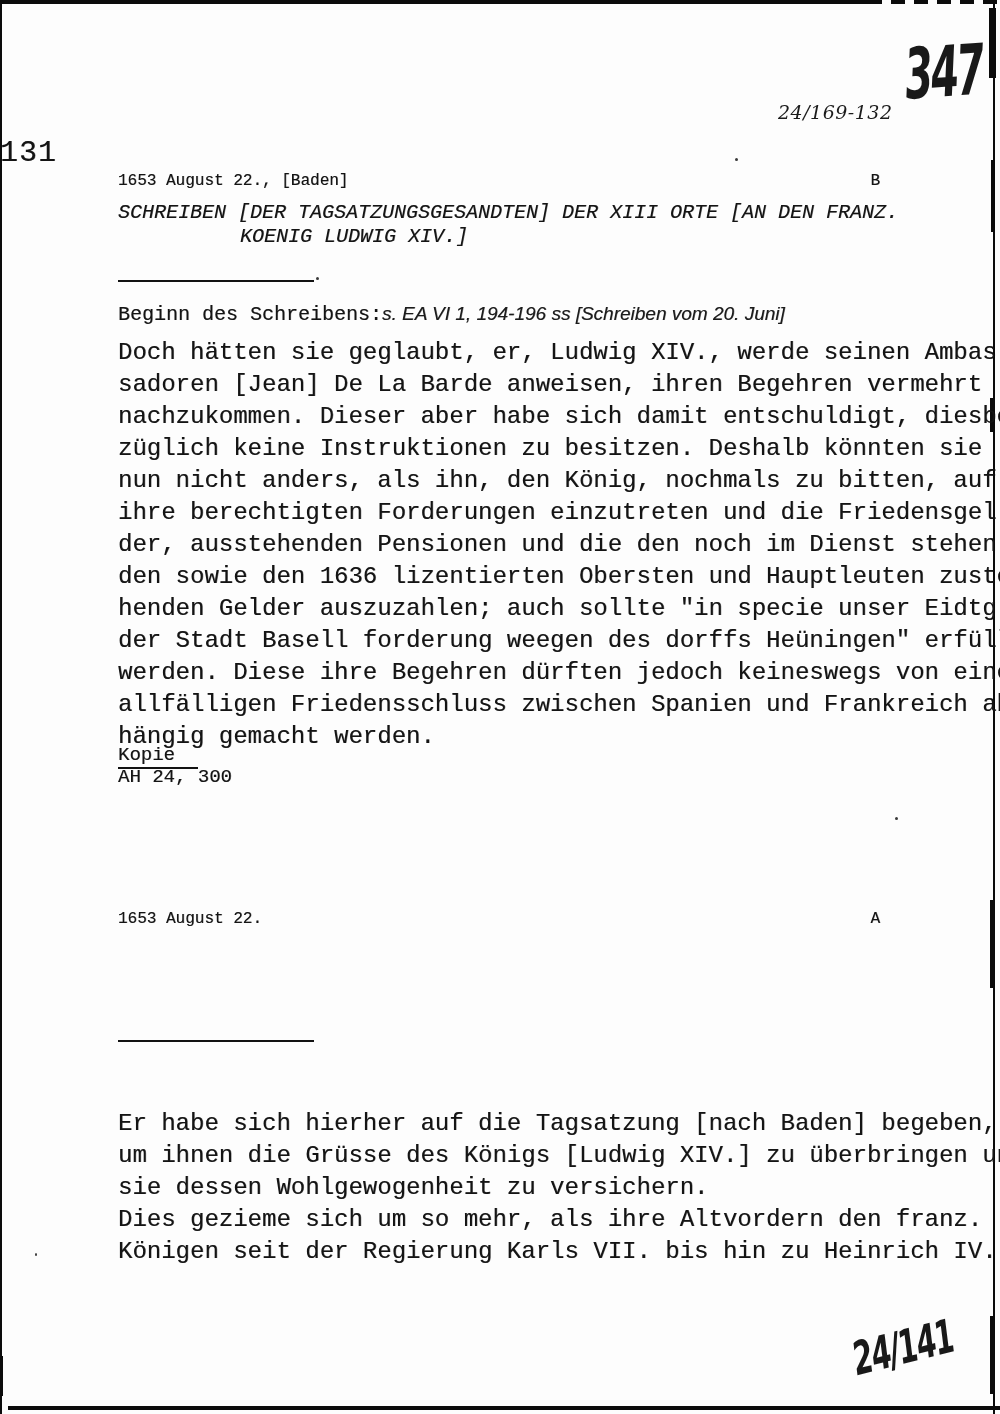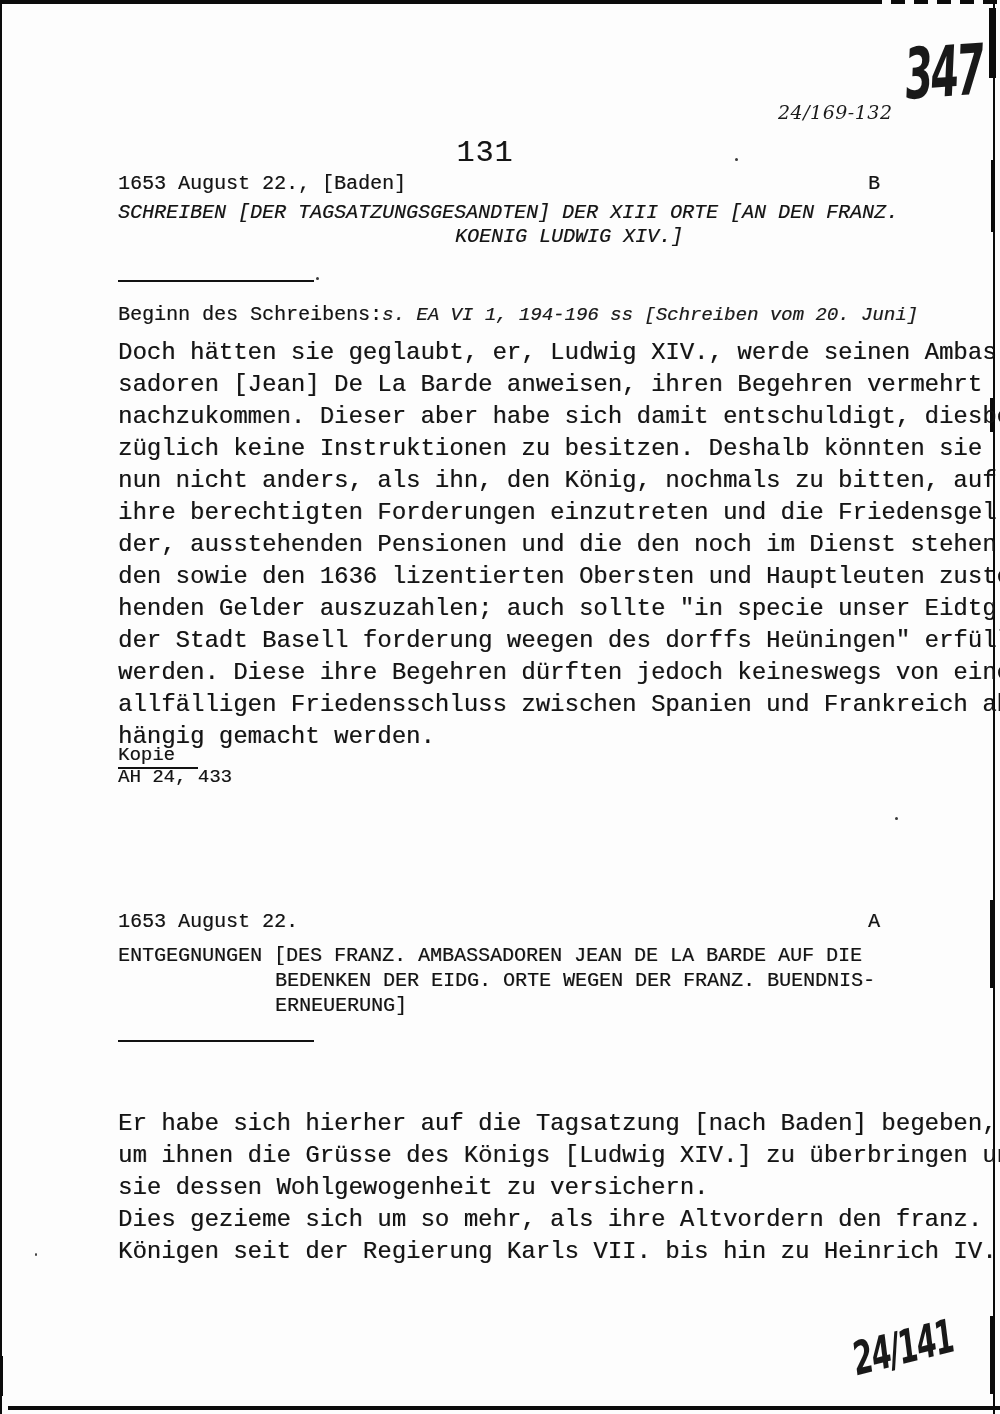--- a/index.html
+++ b/index.html
@@ -58,49 +58,49 @@
 
   
   .folio-ref {
     position:absolute; left:778px; top:101px;
     font-family:"DejaVu Serif", serif;
     font-style:italic; font-size:19px; letter-spacing:0.5px;
     color:#1b1b1b;
   }
 
   .entry-number {
-    position:absolute; left:0; width:970px; text-align:center;
+    position:absolute; left:0; width:970px; text-align:left;
     font-size:30px; letter-spacing:1px;
   }
   .num-131 { top:136px; }
   .num-132 { top:878px; }
 
   .date-row {
     position:absolute; left:118px; width:762px;
     display:flex; justify-content:space-between;
-    font-size:20px;
+    font-size:16px;
   }
   .date-row-131 { top:172px; }
   .date-row-132 { top:910px;justify-content:space-between; }
 
   .entry-title { position:absolute; left:118px; font-size:20px; }
   .title-131 { top:201px; line-height:24px;font-style:italic; }
   .title-132 { top:943px; line-height:25px; }
-  .title-131 .indent { margin-left:122px;text-align:center; }
+  .title-131 .indent { margin-left:122px; }
   .title-132 .indent { margin-left:157px; }
 
   .rule { position:absolute; left:118px; height:2px; background:#121212; }
   .rule-1 { top:280px; width:196px; }
   .rule-2 { top:767px; width:80px; }
   .rule-3 { top:1040px; width:196px; }
 
   .ref-line { position:absolute; left:118px; top:303px; font-size:20px; white-space:nowrap; }
   .ref-label { }
   .ref-italic {
-    font-family:Liberation Mono, monospace;
+    font-family:Liberation Sans, sans-serif;
     font-style:italic; font-size:19px;
     color:#1b1b1b;
   }
 
   .entry-body {
     position:absolute; left:118px;
     font-size:24px; line-height:32px;
     white-space:pre;
   }
   .body-131 { top:337px; }
@@ -165,34 +165,29 @@
 henden Gelder auszuzahlen; auch sollte "in specie unser Eidtg.
 der Stadt Basell forderung weegen des dorffs Heüningen" erfüllt
 werden. Diese ihre Begehren dürften jedoch keineswegs von einem
 allfälligen Friedensschluss zwischen Spanien und Frankreich ab-
 hängig gemacht werden.</div>
 
   <div class="rule rule-2"></div>
 
   <div class="source-block typed">
     <div>Kopie</div>
-    <div>AH 24, 433</div>
+    <div>AH 24, 300</div>
   </div>
 
 
   <div class="date-row date-row-132 typed">
     <span>1653 August 22.</span>
     <span>A</span>
   </div>
 
-  <div class="entry-title title-132 typed">
-    <div>ENTGEGNUNGEN [DES FRANZ. AMBASSADOREN JEAN DE LA BARDE AUF DIE</div>
-    <div class="indent">BEDENKEN DER EIDG. ORTE WEGEN DER FRANZ. BUENDNIS-</div>
-    <div class="indent">ERNEUERUNG]</div>
-  </div>
 
   <div class="rule rule-3"></div>
 
   <div class="entry-body body-132 typed">Er habe sich hierher auf die Tagsatzung [nach Baden] begeben,
 um ihnen die Grüsse des Königs [Ludwig XIV.] zu überbringen und
 sie dessen Wohlgewogenheit zu versichern.
 Dies gezieme sich um so mehr, als ihre Altvordern den franz.
 Königen seit der Regierung Karls VII. bis hin zu Heinrich IV.</div>
 
   <div class="handwritten hw-bottom">24/141</div>

